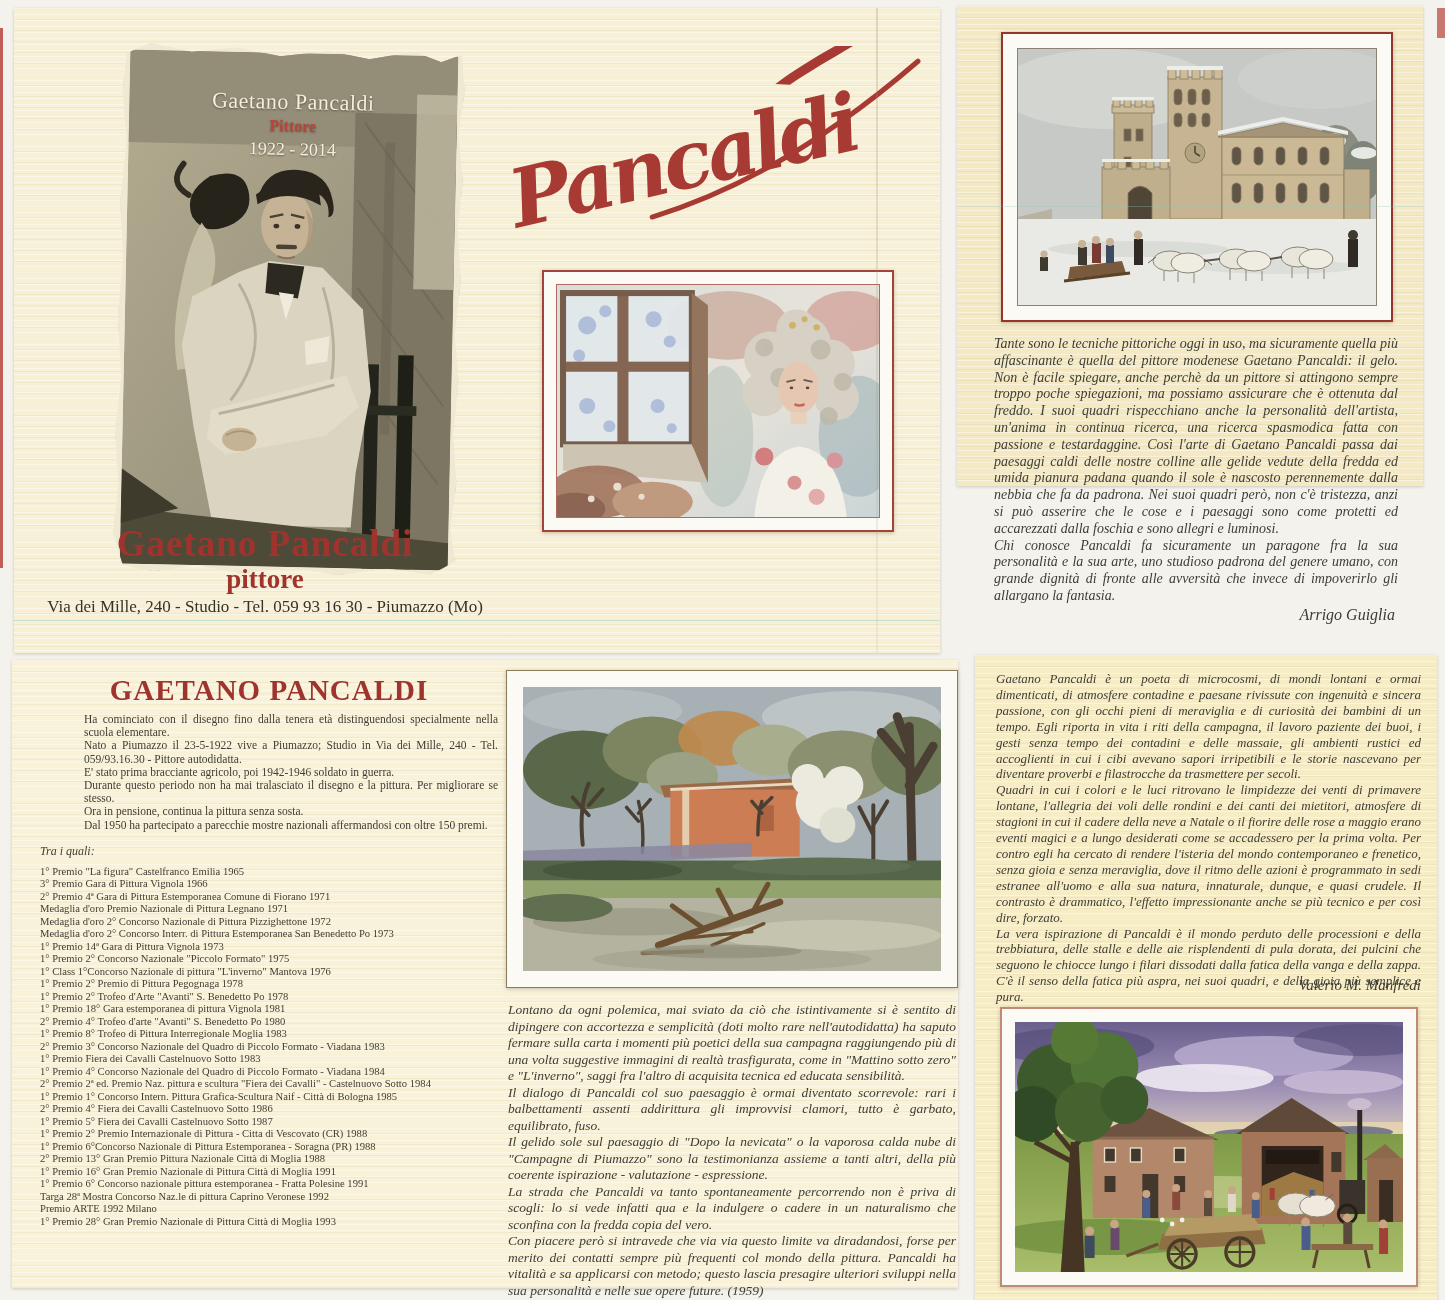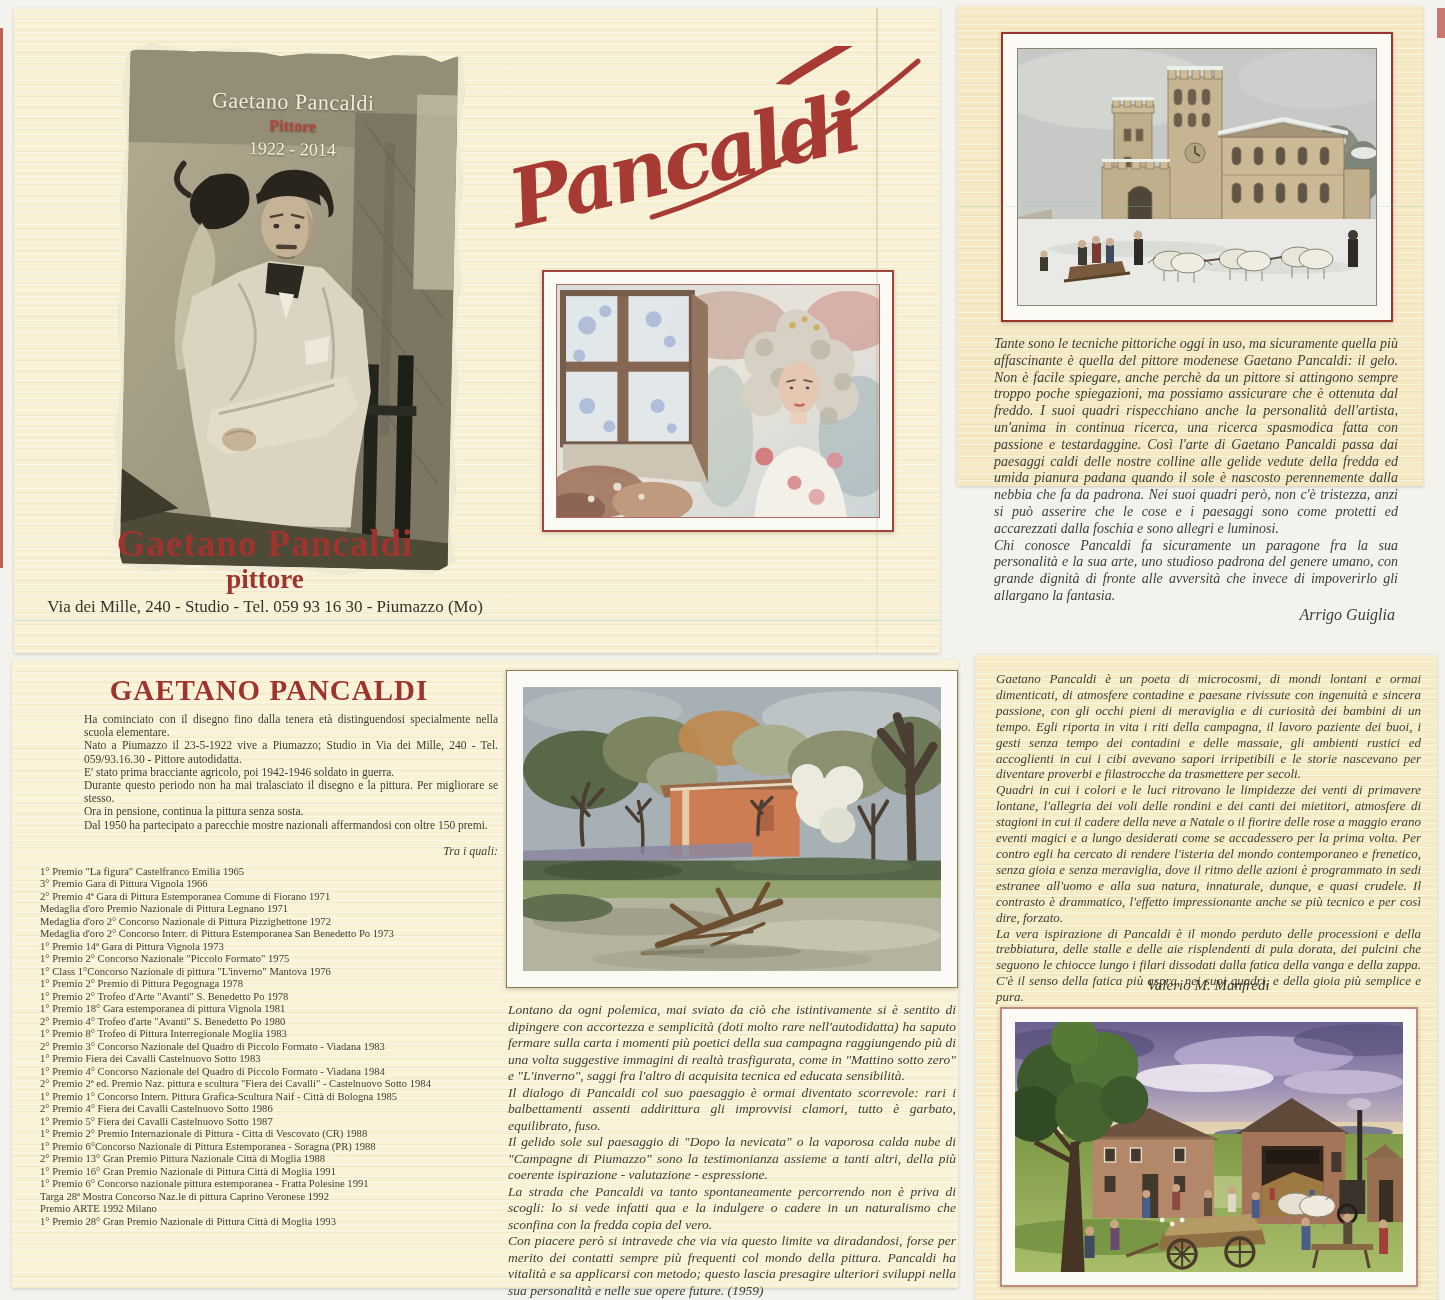--- a/index.html
+++ b/index.html
@@ -64,31 +64,31 @@
   .cover-title .t1{ font-size:37px; font-weight:bold; color:#9f342e; letter-spacing:1px; line-height:40px;}
   .cover-title .t2{ font-size:27px; font-weight:bold; color:#9f342e; line-height:30px; }
   .cover-title .t3{ font-size:17px; color:#35322a; line-height:26px; }
 
   
   .essay{ position:absolute; font-style:italic; color:#3e3d34; }
   .essay div{ text-align:justify; }
   .tr-essay{ left:37px; top:330px; width:404px; font-size:14px; line-height:16.8px; }
   .bm-essay{ left:496px; top:342px; width:448px; font-size:13.5px; line-height:16.5px; }
   .br-essay{ left:21px; top:16px; width:425px; font-size:13px; line-height:15.9px; }
-  .sig-line{ position:absolute; font-style:italic; text-align:center; color:#3e3d34; }
+  .sig-line{ position:absolute; font-style:italic; text-align:right; color:#3e3d34; }
   .sig-tr{ right:28px; top:600px; font-size:16px; }
   .sig-bm{ left:496px; top:588px; width:448px; font-size:15px; }
   .sig-br{ left:21px; top:322px; width:425px; font-size:15px; }
 
   
   .bio-col{ position:absolute; left:28px; top:14px; width:458px; }
   .bio-head{ font-size:29px; font-weight:bold; color:#9f342e; text-align:center; letter-spacing:1px; margin-bottom:6px; }
   .bio-text{ font-size:11.5px; line-height:13.2px; color:#403d33;margin-left:44px; }
   .bio-text div{ text-align:justify; }
-  .tra{ font-style:italic; text-align:right; font-size:12px; margin:12px 0 7px 0; color:#403d33; }
+  .tra{ font-style:italic; text-align:left; font-size:12px; margin:12px 0 7px 0; color:#403d33; }
   .awards{ font-size:10.6px; line-height:12.5px; color:#403d33; }
 </style>
 </head>
 <body>
 
 <div class="panel tl">
 
   <div class="photo-wrap">
     <svg viewBox="0 0 342 528" preserveAspectRatio="none">
       <defs>

